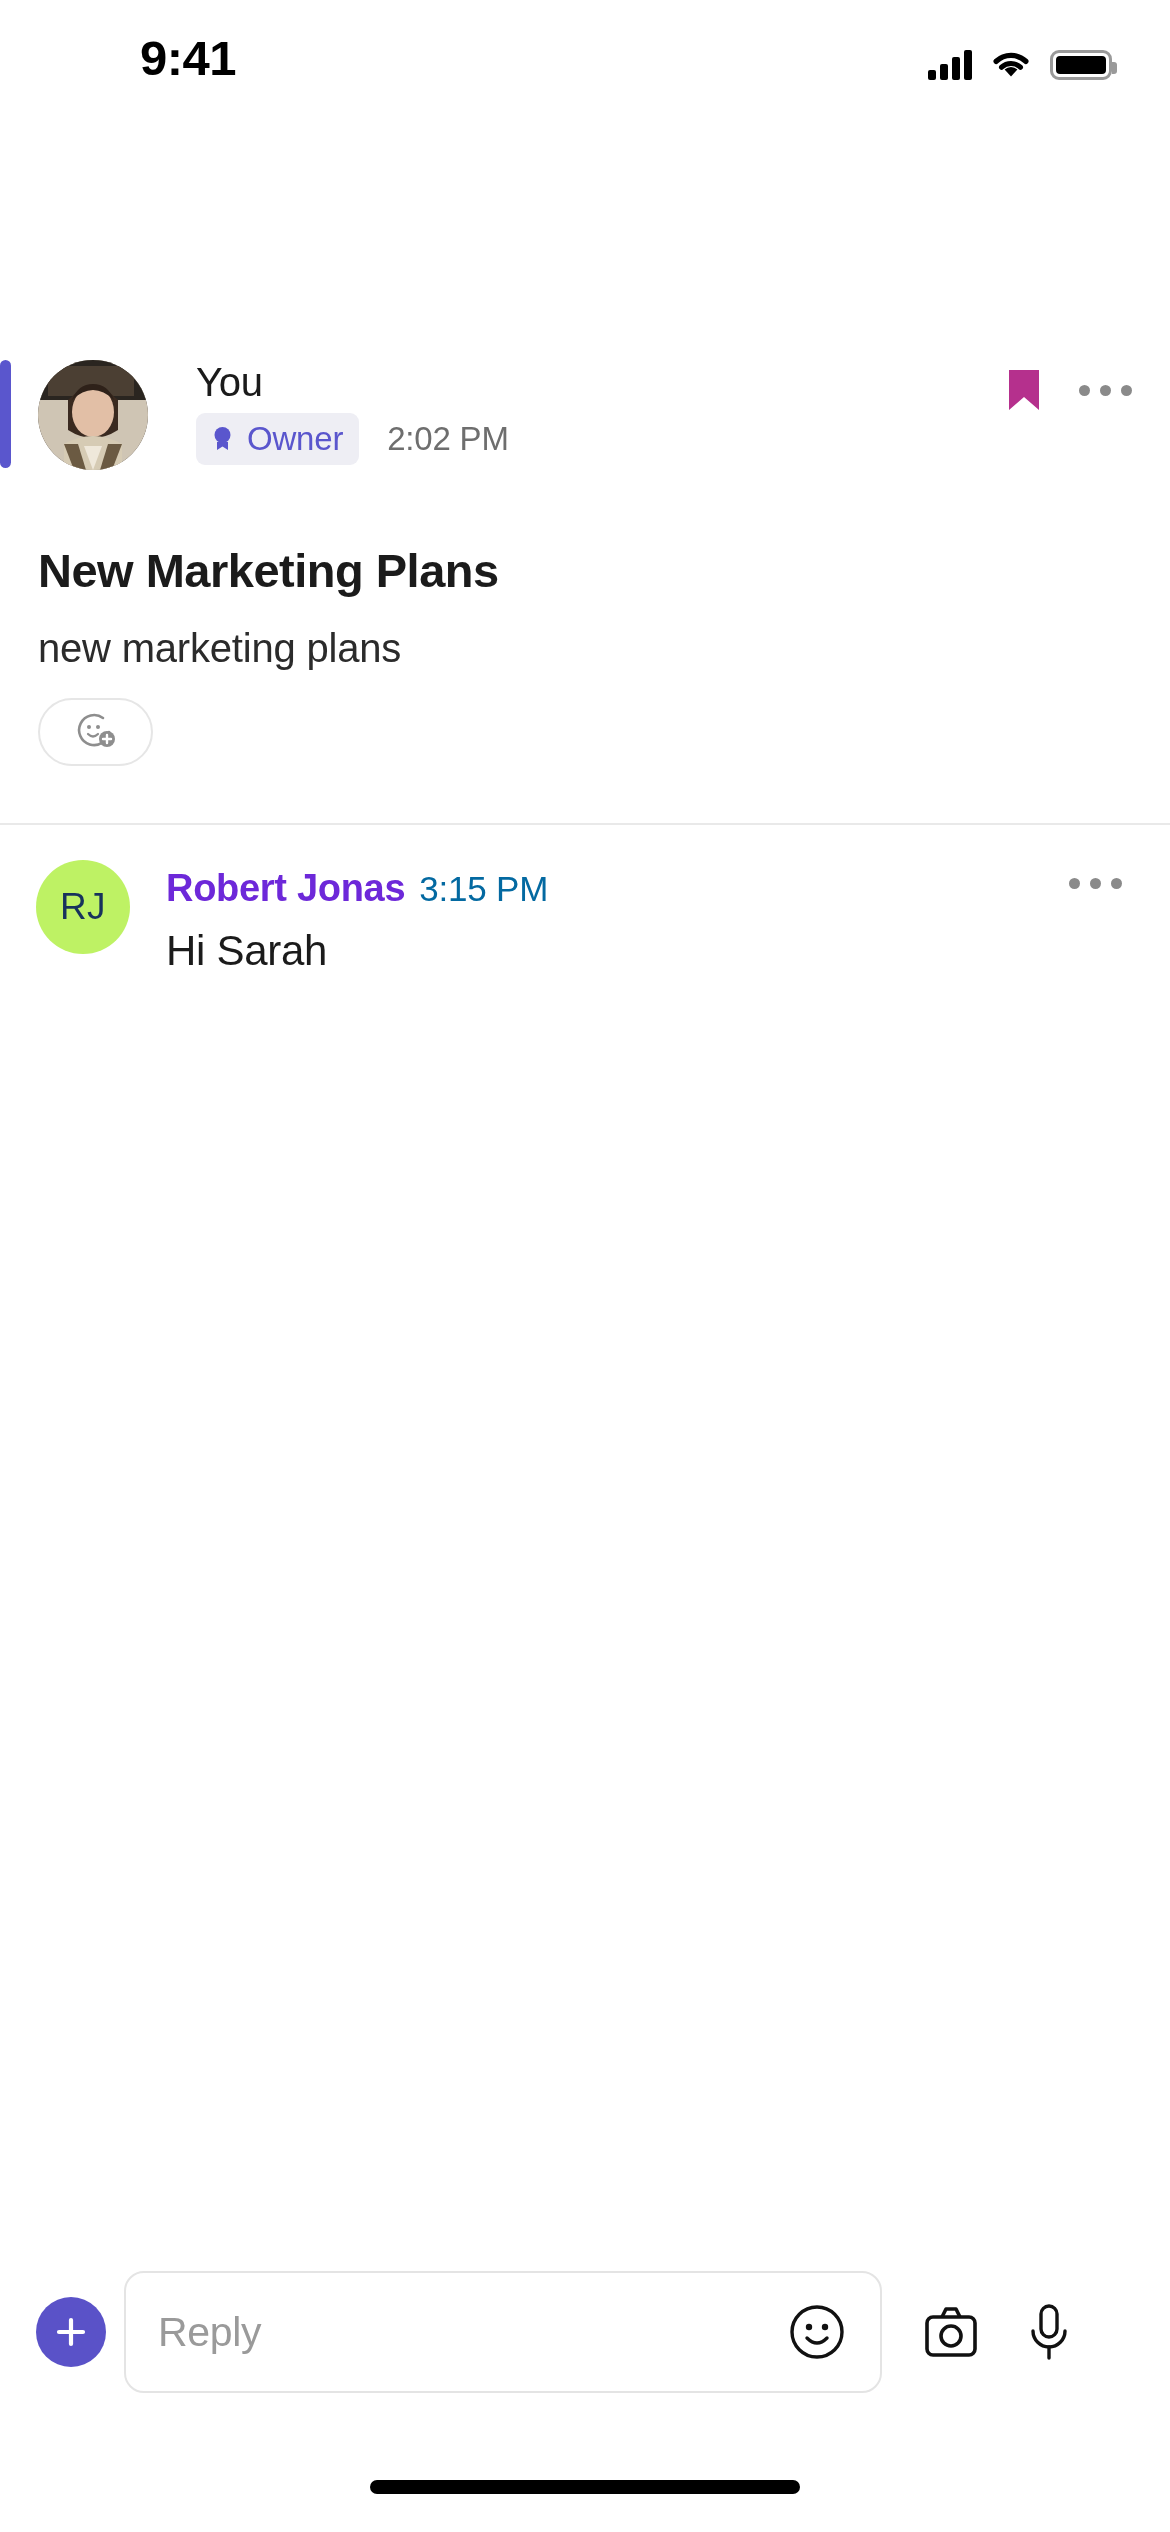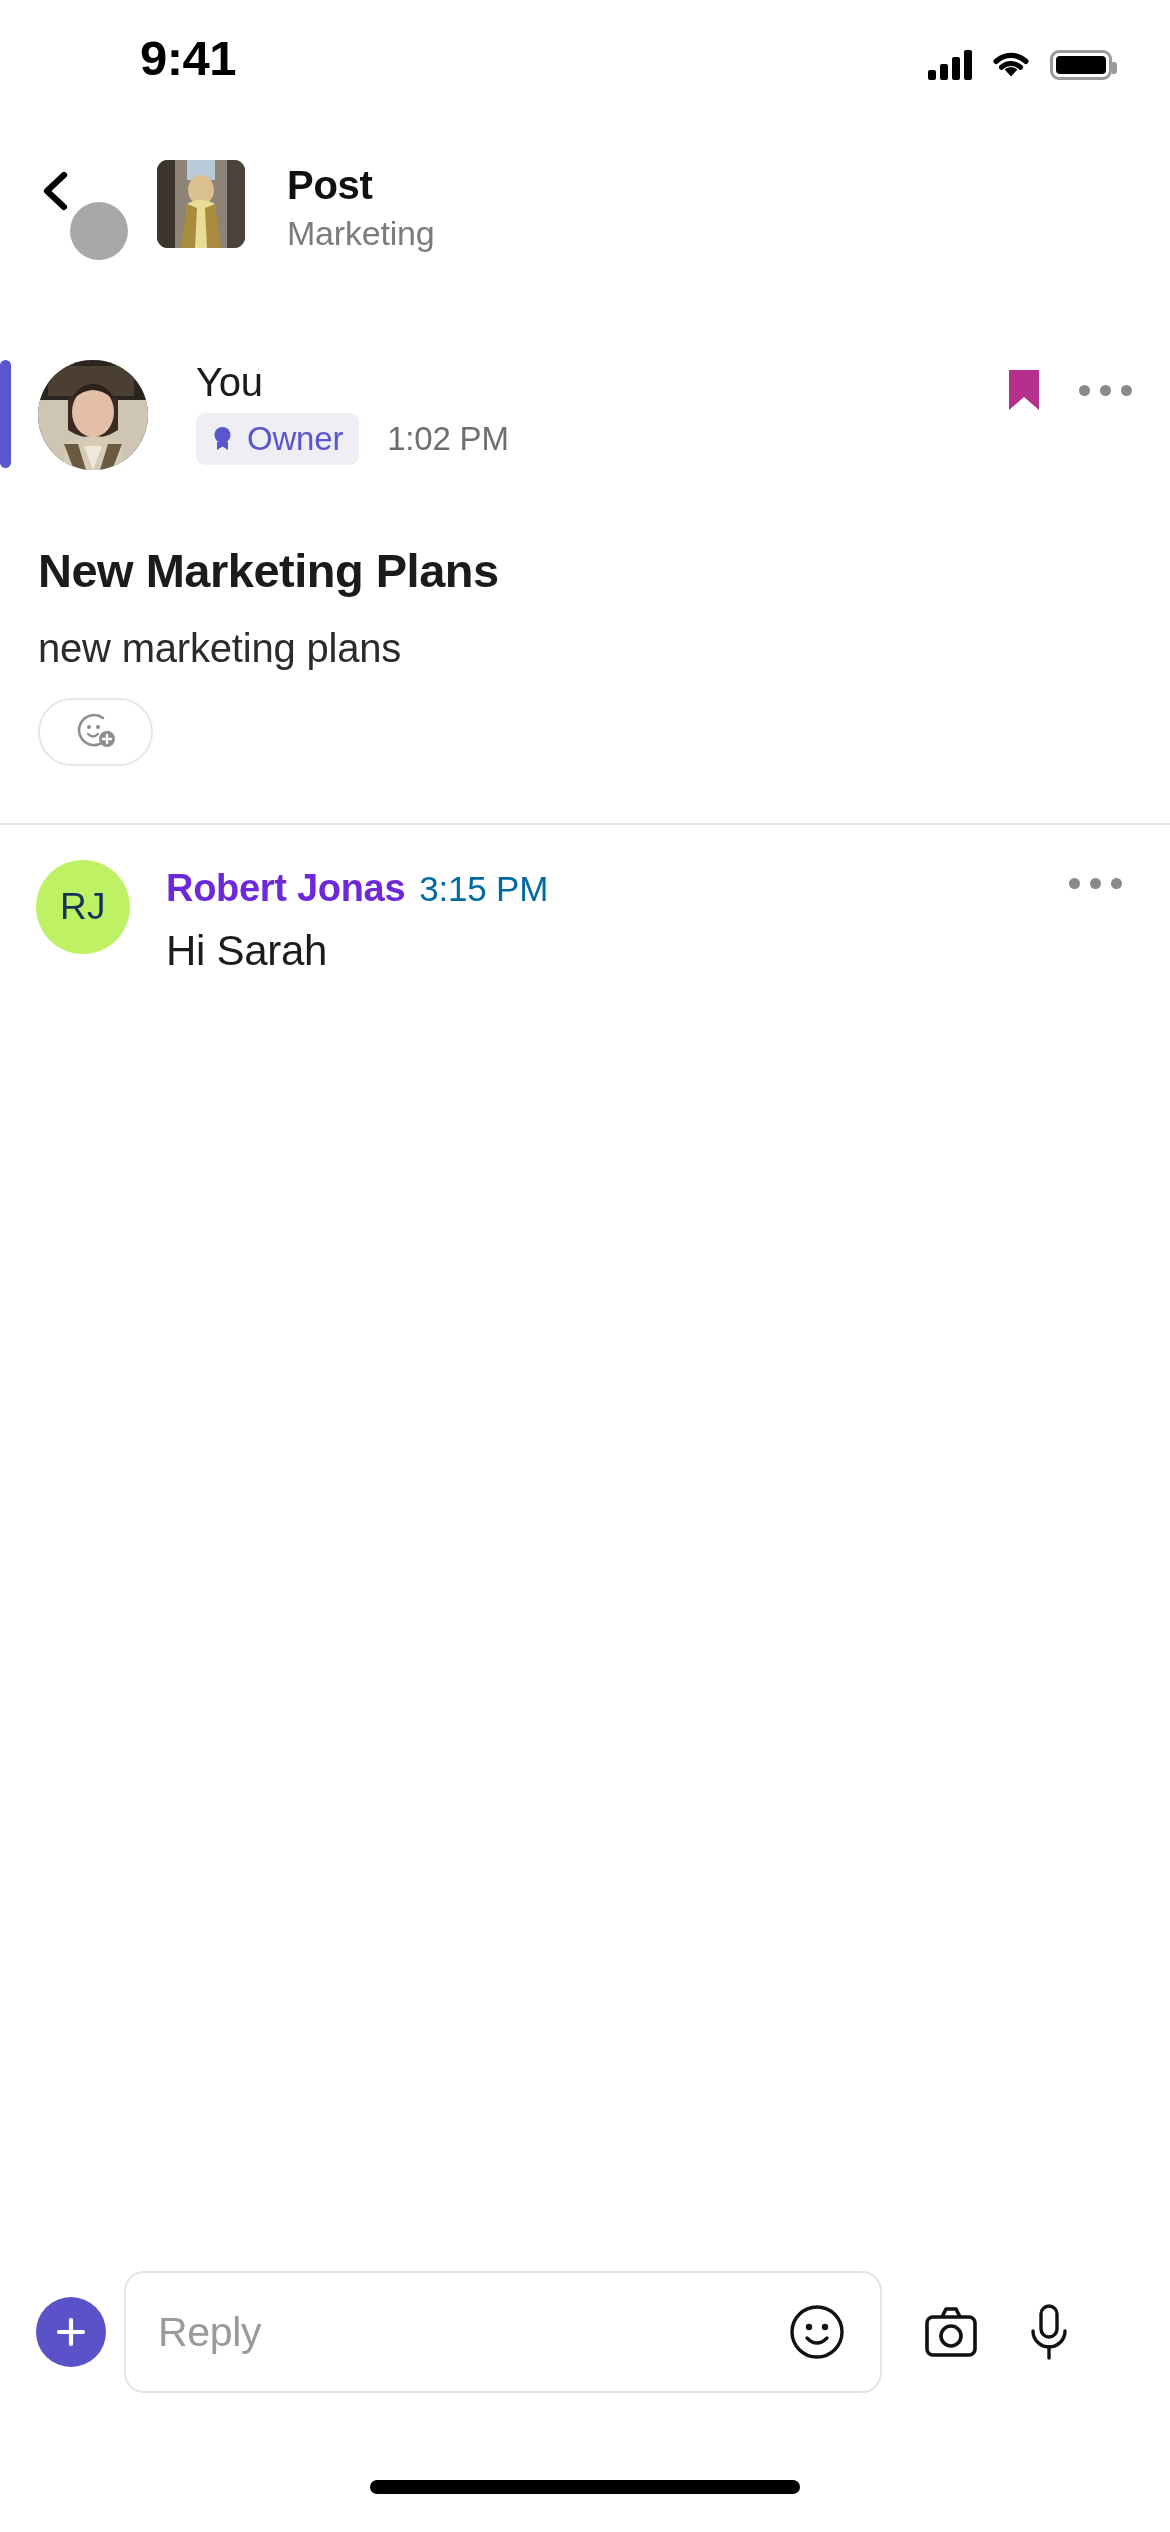--- a/index.html
+++ b/index.html
@@ -222,44 +222,20 @@
             <path d="M5.2 11.3 a21.5 21.5 0 0 1 29.6 0" stroke="#000" stroke-width="5.4" fill="none" stroke-linecap="round"></path>
             <path d="M10.6 17.2 a13.8 13.8 0 0 1 18.8 0" stroke="#000" stroke-width="5.2" fill="none" stroke-linecap="round"></path>
           </svg>
       </span>
       <span class="battery">
           <span></span>
         </span>
     </div>
   </div>
 
-  <div class="navbar">
-    <div class="back-btn">
-      <svg viewBox="0 0 42 42">
-        <path d="M28 5 L11 21 L28 37" stroke="#000" stroke-width="6.2" fill="none" stroke-linecap="round" stroke-linejoin="round"></path>
-      </svg>
-    </div>
-    <div class="nav-dot"></div>
-    <div class="nav-thumb">
-      <svg viewBox="0 0 88 88">
-        <rect width="88" height="88" fill="#8d8376"></rect>
-        <rect x="0" y="0" width="18" height="88" fill="#3b352e"></rect>
-        <rect x="70" y="0" width="18" height="88" fill="#4a433a"></rect>
-        <rect x="30" y="0" width="28" height="20" fill="#b9cbd8"></rect>
-        <ellipse cx="44" cy="30" rx="13" ry="15" fill="#d9c08e"></ellipse>
-        <path d="M30 44 q14 -8 28 0 l4 44 h-36 Z" fill="#e8dd94"></path>
-        <path d="M30 44 l-6 44 h14 l2 -40 Z" fill="#a98b3e"></path>
-        <path d="M58 44 l6 44 h-14 l-2 -40 Z" fill="#a98b3e"></path>
-      </svg>
-    </div>
-    <div class="nav-text">
-      <div class="nav-title">Post</div>
-      <div class="nav-sub">Marketing</div>
-    </div>
-  </div>
 
   <div class="post">
     <div class="post-accent"></div>
     <div class="post-avatar">
       <svg viewBox="0 0 110 110">
         <rect width="110" height="110" fill="#cfc5b4"></rect>
         <rect x="0" y="0" width="110" height="40" fill="#2a2520"></rect>
         <rect x="10" y="6" width="86" height="30" fill="#4b3f33"></rect>
         <path d="M30 40 q25 -26 50 0 l0 30 q-25 16 -50 0 Z" fill="#3a2a20"></path>
         <ellipse cx="55" cy="52" rx="21" ry="25" fill="#e2bfa6"></ellipse>
@@ -273,21 +249,21 @@
     <div class="post-head">
       <div class="post-author">You</div>
       <div class="meta-row">
         <div class="owner-badge">
           <svg viewBox="0 0 27 27">
             <circle cx="13.5" cy="10" r="8" fill="#5a56cd"></circle>
             <path d="M8 17 l0 8 l5.5 -3.5 l5.5 3.5 l0 -8 Z" fill="#5a56cd"></path>
           </svg>
           <span class="owner-label">Owner</span>
         </div>
-        <div class="post-time">1:02 PM</div>
+        <div class="post-time">2:02 PM</div>
       </div>
     </div>
     <div class="post-actions">
       <span class="bookmark-icon">
         <svg viewBox="0 0 34 44">
             <path d="M2 2 h30 v40 l-15 -13 l-15 13 Z" fill="#b5308d"></path>
           </svg>
       </span>
       <span class="dots">
         <i></i>

